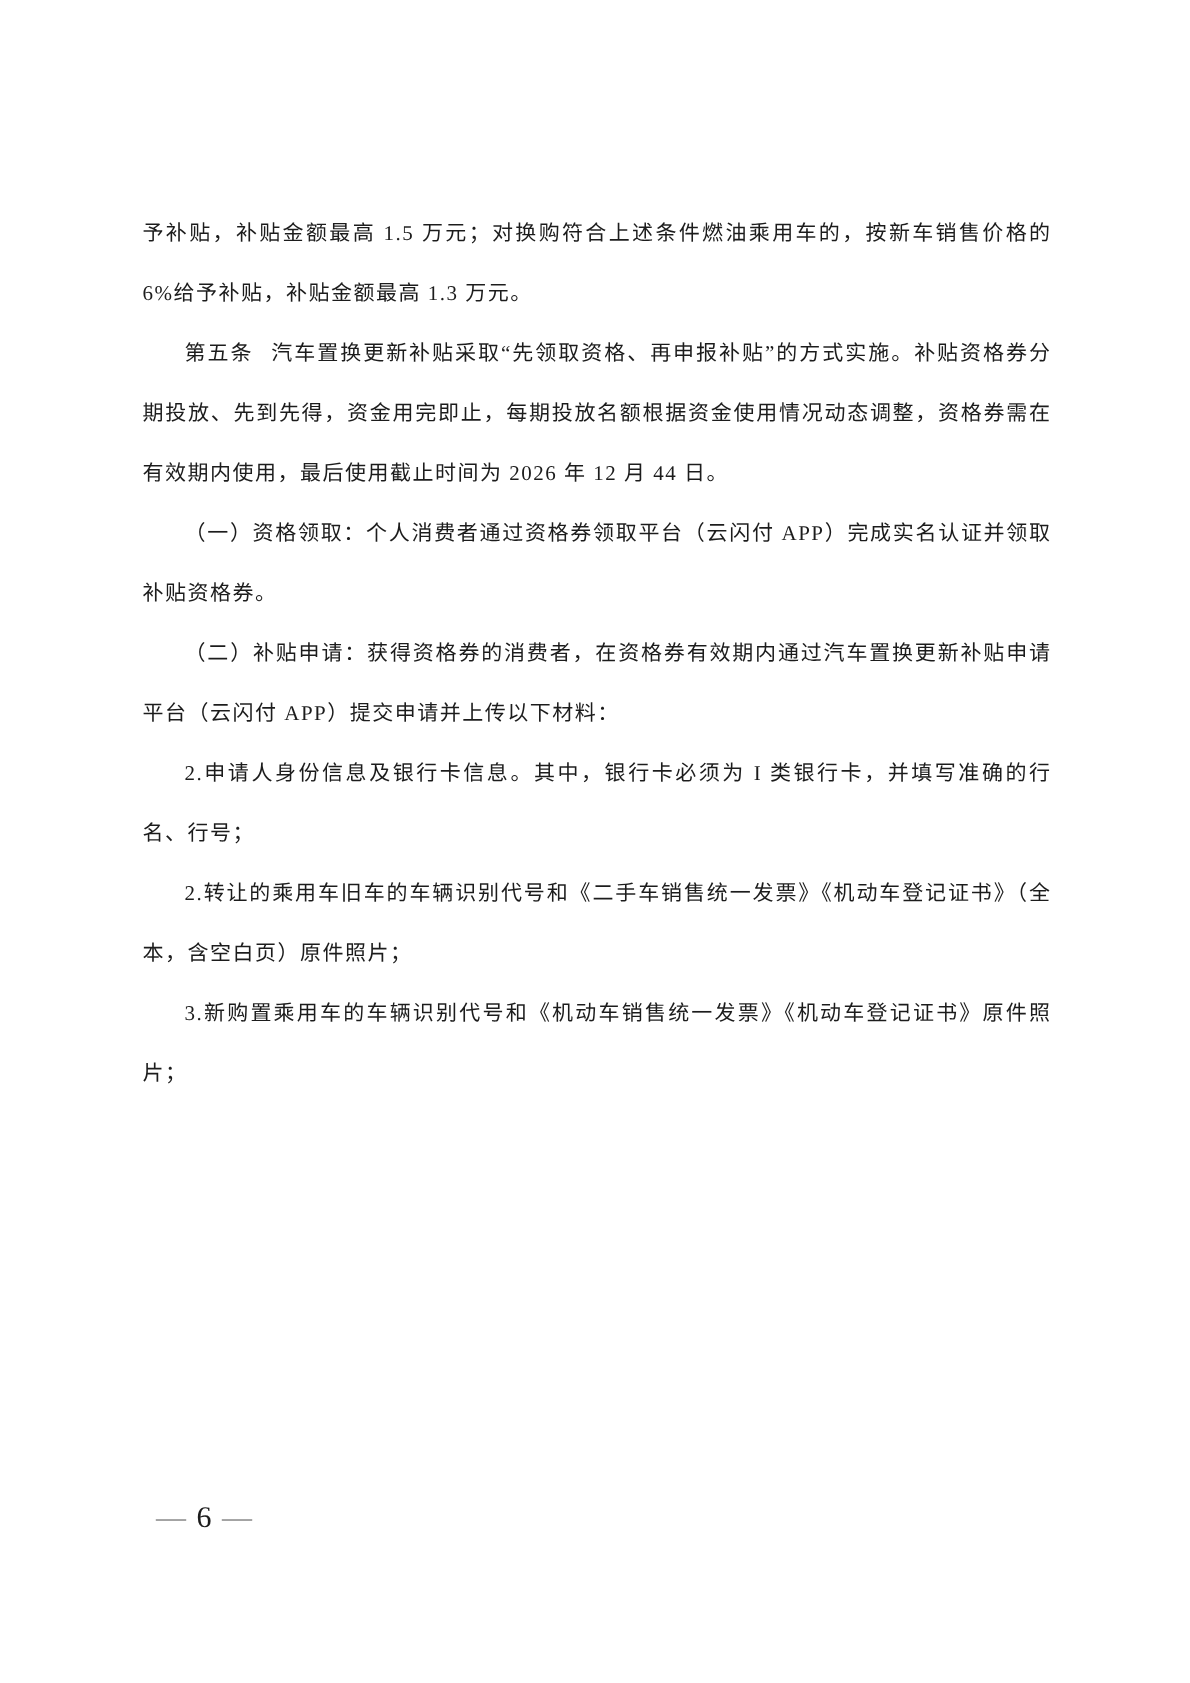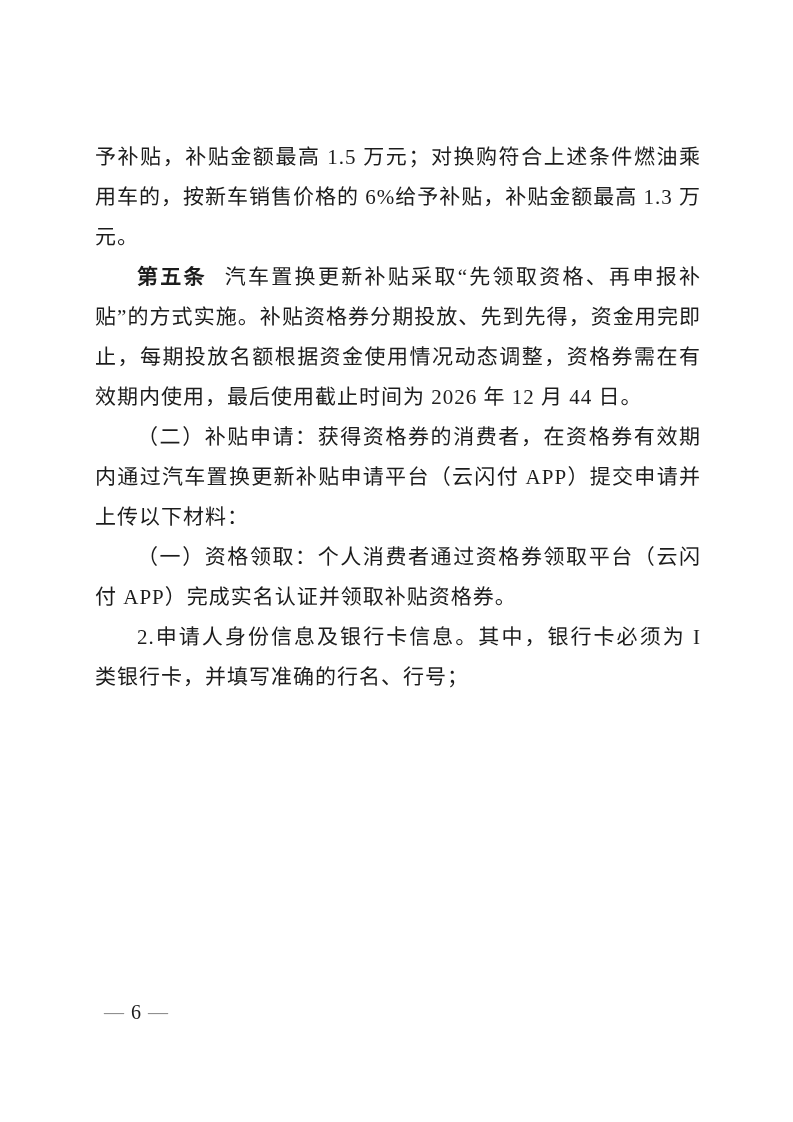--- a/index.html
+++ b/index.html
@@ -13,36 +13,36 @@
     height: 1122px;
     background: #ffffff;
     overflow: hidden;
     font-family: "Liberation Serif", "DejaVu Serif", serif;
   }
   .content {
     position: absolute;
     left: 95px;
     top: 137px;
     width: 606px;
-    font-size: 21px;
+    font-size: 14px;
     line-height: 40px;
     letter-spacing: 1px;
     color: #1c1c1c;
     text-align: justify;
   }
   .para {
     margin: 0;
     padding: 0;
     text-indent: 2em;
   }
   .para.no-indent {
     text-indent: 0;
   }
   .lead {
-    font-weight: 700;
+    font-weight: 400;
     margin-right: 0.85em;
   }
   .footer {
     position: absolute;
     left: 104px;
     top: 999px;
     font-size: 20px;
     line-height: 26px;
     color: #222222;
     white-space: nowrap;
@@ -59,26 +59,28 @@
 <body>
 
 <div class="page">
 
   <div class="content">
 
     <p class="para no-indent"><span>予补贴，补贴金额最高 1.5 万元；对换购符合上述条件燃油乘用车的，按新车销售价格的 6%给予补贴，补贴金额最高 1.3 万元。</span></p>
 
     <p class="para"><span class="lead">第五条</span><span>汽车置换更新补贴采取“先领取资格、再申报补贴”的方式实施。补贴资格券分期投放、先到先得，资金用完即止，每期投放名额根据资金使用情况动态调整，资格券需在有效期内使用，最后使用截止时间为 2026 年 12 月 44 日。</span></p>
 
+    <p class="para"><span>（一）资格领取：个人消费者通过资格券领取平台（云闪付 APP）完成实名认证并领取补贴资格券。</span></p>
+
     <p class="para"><span>（二）补贴申请：获得资格券的消费者，在资格券有效期内通过汽车置换更新补贴申请平台（云闪付 APP）提交申请并上传以下材料：</span></p>
-
-    <p class="para"><span>（一）资格领取：个人消费者通过资格券领取平台（云闪付 APP）完成实名认证并领取补贴资格券。</span></p>
 
     <p class="para"><span>2.申请人身份信息及银行卡信息。其中，银行卡必须为 I 类银行卡，并填写准确的行名、行号；</span></p>
 
+    <p class="para"><span>2.转让的乘用车旧车的车辆识别代号和《二手车销售统一发票》《机动车登记证书》（全本，含空白页）原件照片；</span></p>
 
+    <p class="para"><span>3.新购置乘用车的车辆识别代号和《机动车销售统一发票》《机动车登记证书》原件照片；</span></p>
 
 
   </div>
 
   <div class="footer"><span class="dash">—</span><span class="num">6</span><span class="dash">—</span></div>
 
 </div>
 
 </body></html>

